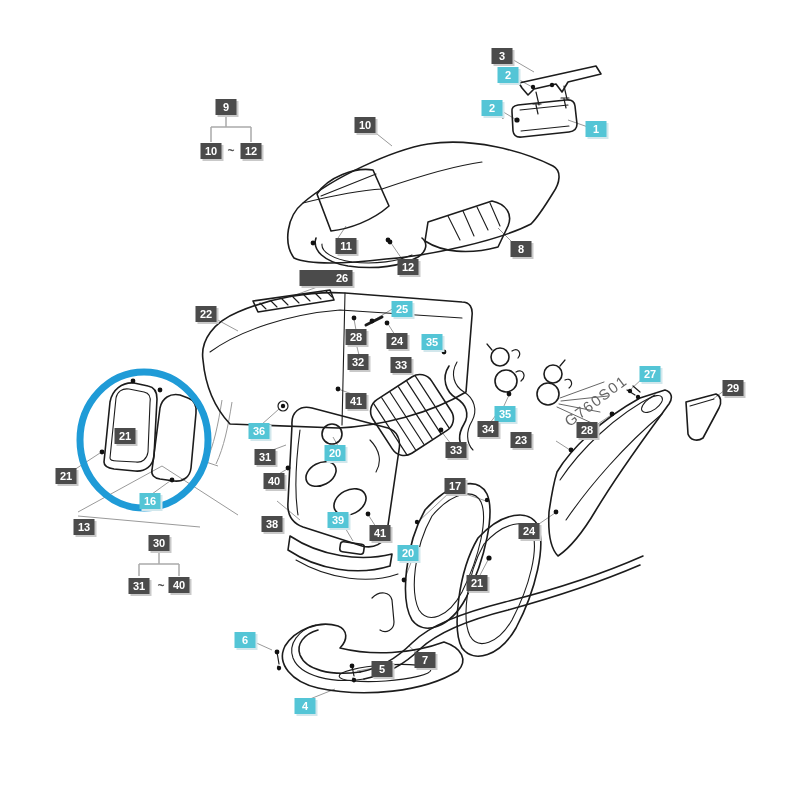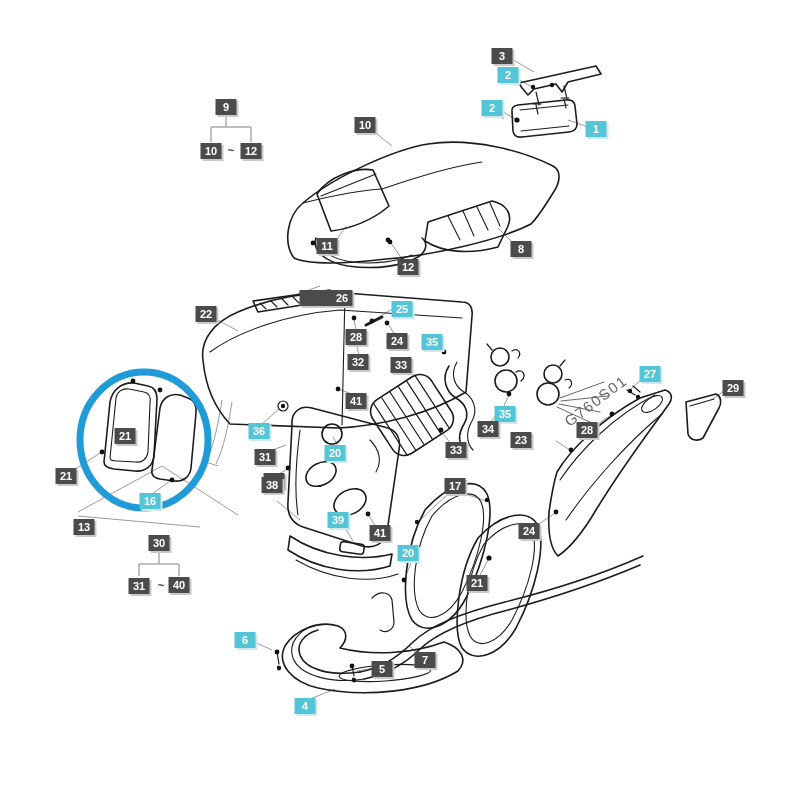--- a/index.html
+++ b/index.html
@@ -208,37 +208,37 @@
 <div class="labels">
       <div class="plabel dark" style="left: 502px; top: 56px;">3</div>
       <div class="plabel cyan" style="left: 508px; top: 75px;">2</div>
       <div class="plabel cyan" style="left: 492px; top: 108px;">2</div>
       <div class="plabel cyan" style="left: 596px; top: 129px;">1</div>
       <div class="plabel dark" style="left: 226px; top: 107px;">9</div>
       <div class="plabel dark" style="left: 211px; top: 151px;">10</div>
       <div class="plabel plain" style="left: 231px; top: 151px;">~</div>
       <div class="plabel dark" style="left: 251px; top: 151px;">12</div>
       <div class="plabel dark" style="left: 365px; top: 125px;">10</div>
-      <div class="plabel dark" style="left: 327px; top: 246px;">11</div>
+      <div class="plabel dark" style="left: 346px; top: 246px;">11</div>
       <div class="plabel dark" style="left: 408px; top: 267px;">12</div>
       <div class="plabel dark" style="left: 521px; top: 249px;">8</div>
-      <div class="plabel dark" style="left: 326px; top: 298px; padding-left: 36px;">26</div>
+      <div class="plabel dark" style="left: 326px; top: 278px; padding-left: 36px;">26</div>
       <div class="plabel dark" style="left: 206px; top: 314px;">22</div>
       <div class="plabel cyan" style="left: 402px; top: 309px;">25</div>
       <div class="plabel dark" style="left: 356px; top: 337px;">28</div>
       <div class="plabel dark" style="left: 397px; top: 341px;">24</div>
       <div class="plabel dark" style="left: 358px; top: 362px;">32</div>
       <div class="plabel dark" style="left: 401px; top: 365px;">33</div>
       <div class="plabel cyan" style="left: 432px; top: 342px;">35</div>
       <div class="plabel dark" style="left: 356px; top: 401px;">41</div>
       <div class="plabel cyan" style="left: 259px; top: 431px;">36</div>
       <div class="plabel dark" style="left: 265px; top: 457px;">31</div>
       <div class="plabel cyan" style="left: 335px; top: 453px;">20</div>
       <div class="plabel dark" style="left: 274px; top: 481px;">40</div>
-      <div class="plabel dark" style="left: 272px; top: 485px;">38</div>
+      <div class="plabel dark" style="left: 272px; top: 524px;">38</div>
       <div class="plabel cyan" style="left: 338px; top: 520px;">39</div>
       <div class="plabel dark" style="left: 380px; top: 533px;">41</div>
       <div class="plabel dark" style="left: 125px; top: 436px;">21</div>
       <div class="plabel cyan" style="left: 150px; top: 501px;">16</div>
       <div class="plabel dark" style="left: 66px; top: 476px;">21</div>
       <div class="plabel dark" style="left: 84px; top: 527px;">13</div>
       <div class="plabel dark" style="left: 159px; top: 543px;">30</div>
       <div class="plabel dark" style="left: 139px; top: 586px;">31</div>
       <div class="plabel plain" style="left: 161px; top: 586px;">~</div>
       <div class="plabel dark" style="left: 179px; top: 585px;">40</div>

